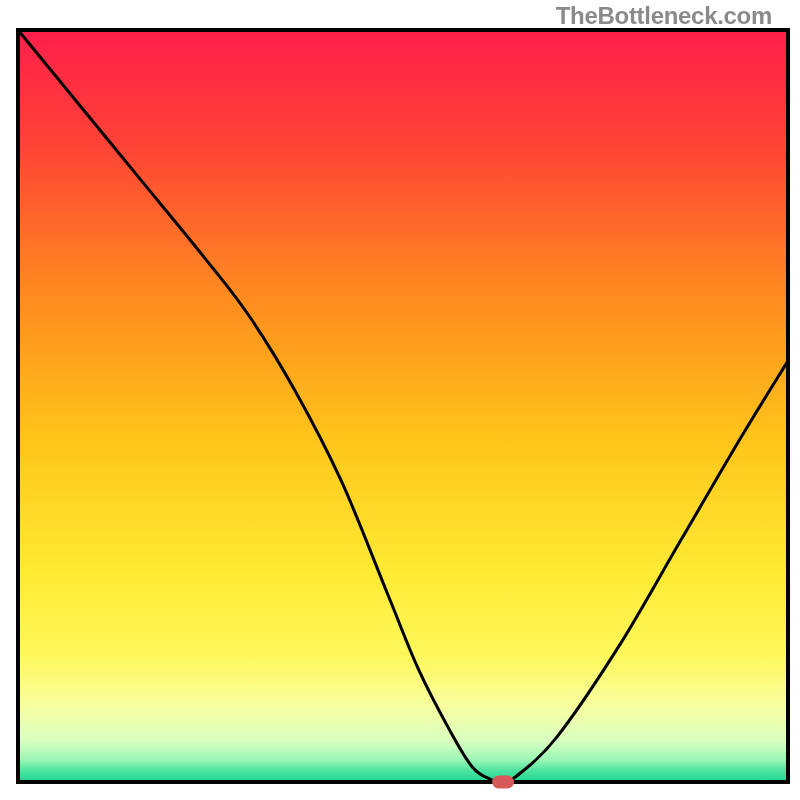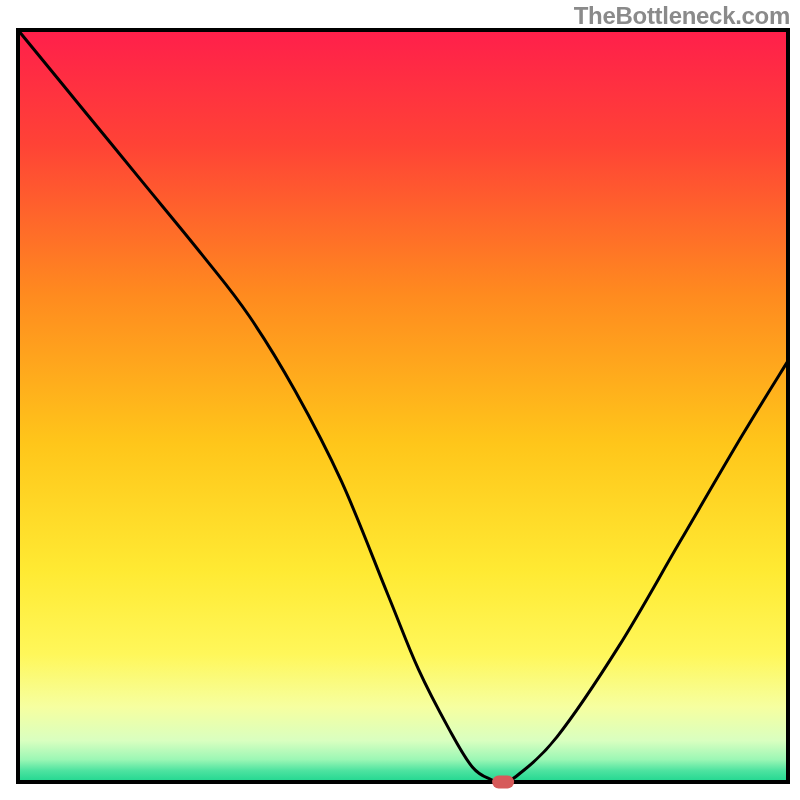--- a/index.html
+++ b/index.html
@@ -12,21 +12,21 @@
   }
   .chart-container {
     position: relative;
     width: 800px;
     height: 800px;
     box-sizing: border-box;
   }
   .watermark {
     position: absolute;
     top: 2px;
-    right: 10px;
+    right: 28px;
     font-size: 24px;
     font-weight: bold;
     color: #8a8a8a;
     letter-spacing: -0.3px;
     z-index: 10;
   }
   svg {
     display: block;
   }
 </style>

